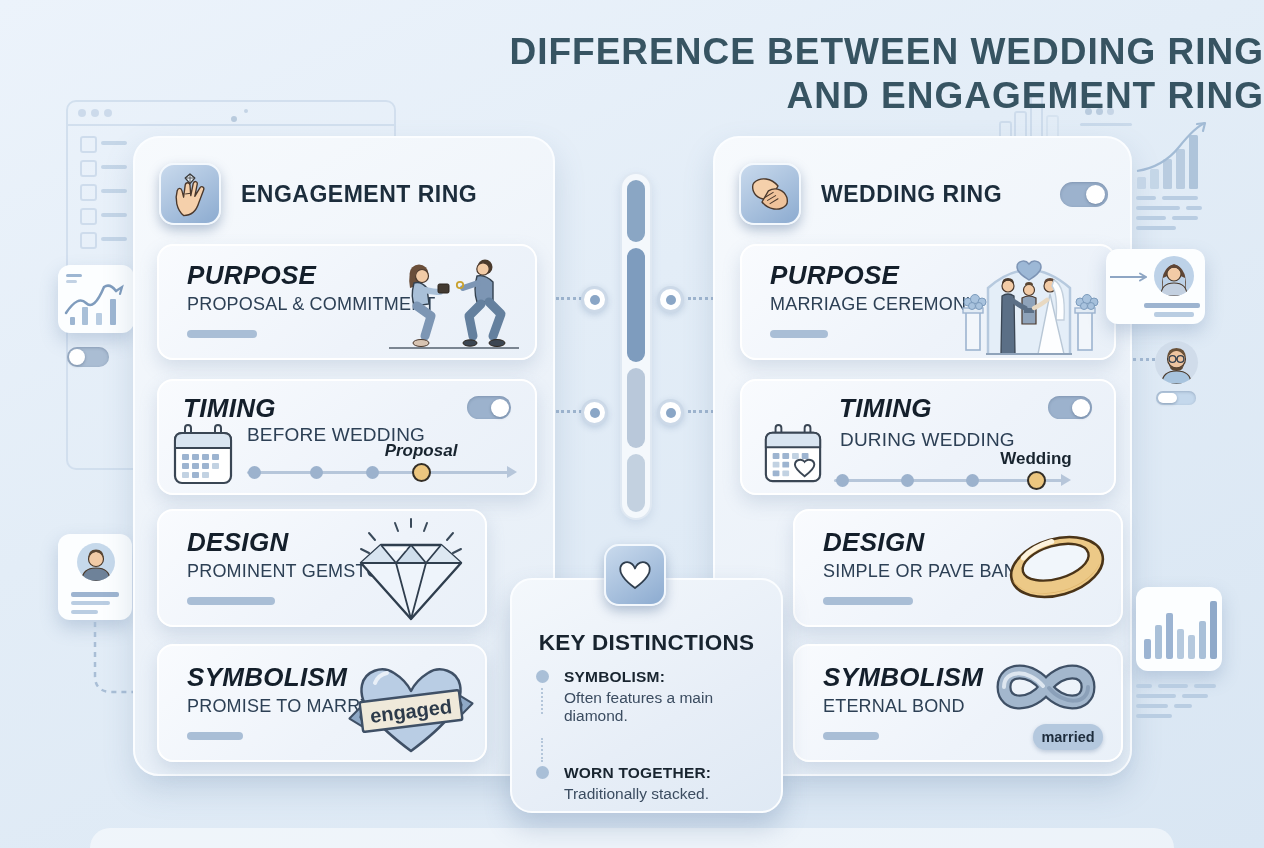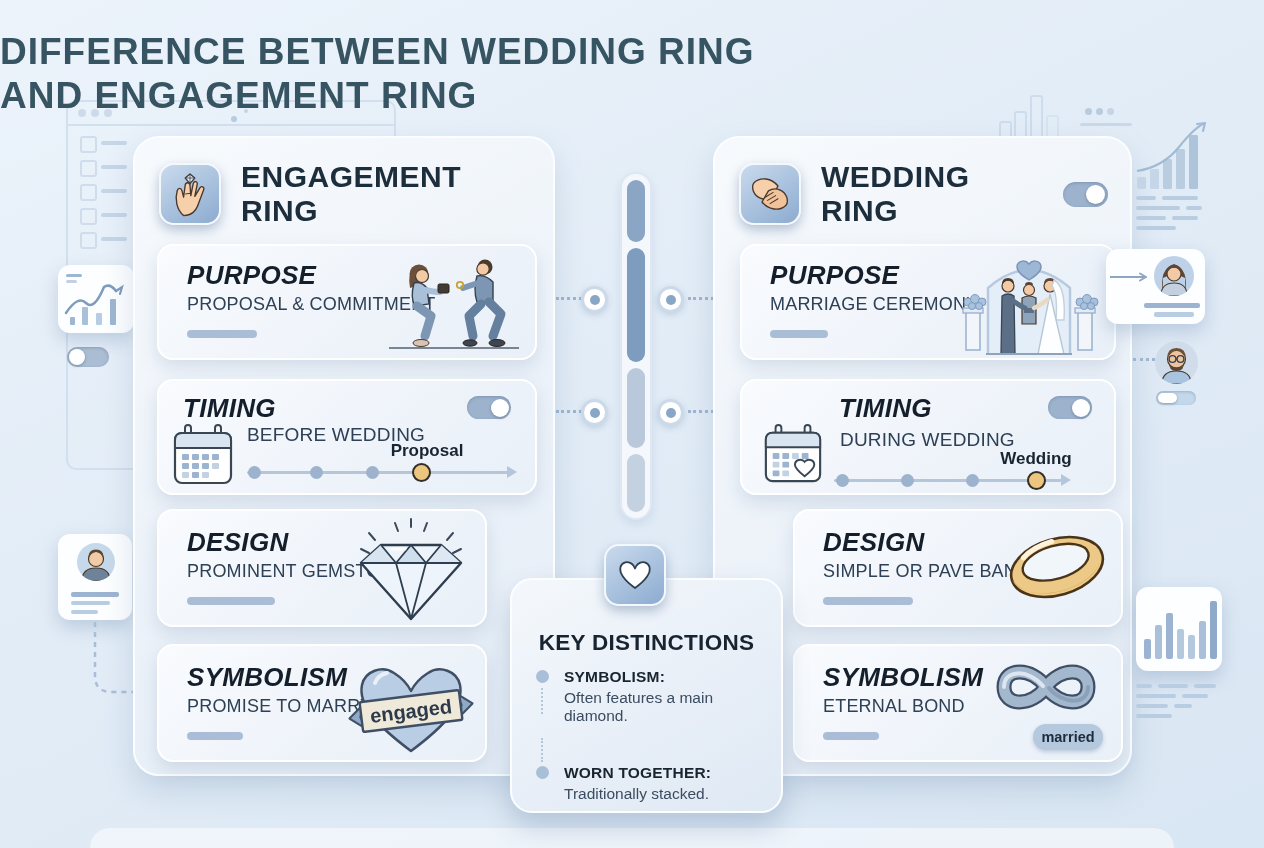--- a/index.html
+++ b/index.html
@@ -1,28 +1,28 @@
 <!DOCTYPE html>
 <html><head>
 <meta charset="utf-8">
 <style>
   html,body{margin:0;padding:0;background:#dde8f3;font-family:"Liberation Sans",sans-serif;}
   .canvas{position:relative;width:1264px;height:848px;overflow:hidden;
     background:linear-gradient(155deg,#ecf3fb 0%,#e3edf7 40%,#d9e6f3 100%);}
 
   
-  .title{position:absolute;top:30px;left:0;right:0;text-align:left;z-index:2;
+  .title{position:absolute;top:30px;left:0;right:0;text-align:right;z-index:2;
     font-size:37px;font-weight:700;color:#375462;letter-spacing:1px;line-height:1.18;}
 
   
   .panel{position:absolute;z-index:2;border-radius:26px;box-sizing:border-box;
     background:linear-gradient(150deg,#f7fafd 0%,#ecf2f9 55%,#e4edf6 100%);
     border:2px solid #fbfdff;box-shadow:0 14px 30px rgba(96,126,164,.22);}
   .panel-header{position:absolute;top:24px;left:24px;right:22px;height:64px;display:flex;align-items:center;gap:20px;}
-  .panel-title{font-size:30px;font-weight:700;color:#1c2d3c;letter-spacing:.5px;}
+  .panel-title{font-size:23px;font-weight:700;color:#1c2d3c;letter-spacing:.5px;}
   .hicon{width:62px;height:62px;border-radius:15px;box-sizing:border-box;flex:0 0 62px;
     background:linear-gradient(145deg,#c9daed,#8cabd0);border:2px solid #f3f8fd;
     box-shadow:0 5px 12px rgba(80,110,150,.4);display:flex;align-items:center;justify-content:center;}
 
   .card{position:absolute;border-radius:16px;box-sizing:border-box;
     background:linear-gradient(140deg,#f9fbfe 0%,#eef3fa 60%,#e9f0f8 100%);
     border:2px solid #ffffff;box-shadow:0 8px 18px rgba(108,136,174,.22);}
   .card-title{position:absolute;font-size:26px;font-weight:700;color:#141f2b;letter-spacing:.3px;font-style:italic;}
   .card-sub{position:absolute;font-size:18px;font-weight:500;color:#2d4055;letter-spacing:.2px;}
   .bar{position:absolute;height:8px;border-radius:4px;background:#a9bed6;}
@@ -312,21 +312,21 @@
         </g>
       </svg>
       <div class="card-sub" style="left:88px;top:43px;font-size:19px;">BEFORE WEDDING</div>
       <div class="timeline" style="left:88px;top:66px;width:270px;">
         <div class="tl-line"></div>
           <div class="tl-arrow"></div>
         <span class="tl-dot" style="left:0.5px;"></span>
         <span class="tl-dot" style="left:62.5px;"></span>
         <span class="tl-dot" style="left:118.5px;"></span>
         <span class="tl-gold" style="left:164.5px;"></span>
-        <div class="tl-label" style="left:180px;">Proposal</div>
+        <div class="tl-label" style="left:174px;font-style:italic;">Proposal</div>
       </div>
     </div>
 
     <div class="card" style="left:22px;top:371px;width:330px;height:118px;">
       <div class="card-title" style="left:28px;top:16px;">DESIGN</div>
       <div class="card-sub" style="left:28px;top:50px;">PROMINENT GEMSTONE</div>
       <div class="bar" style="left:28px;top:86px;width:88px;"></div>
       <svg style="position:absolute;right:10px;top:4px;" width="128" height="110" viewBox="0 0 128 110">
         <g stroke="#3a4a5a" stroke-width="2" stroke-linecap="round">
           <line x1="22" y1="18" x2="28" y2="25"></line>

